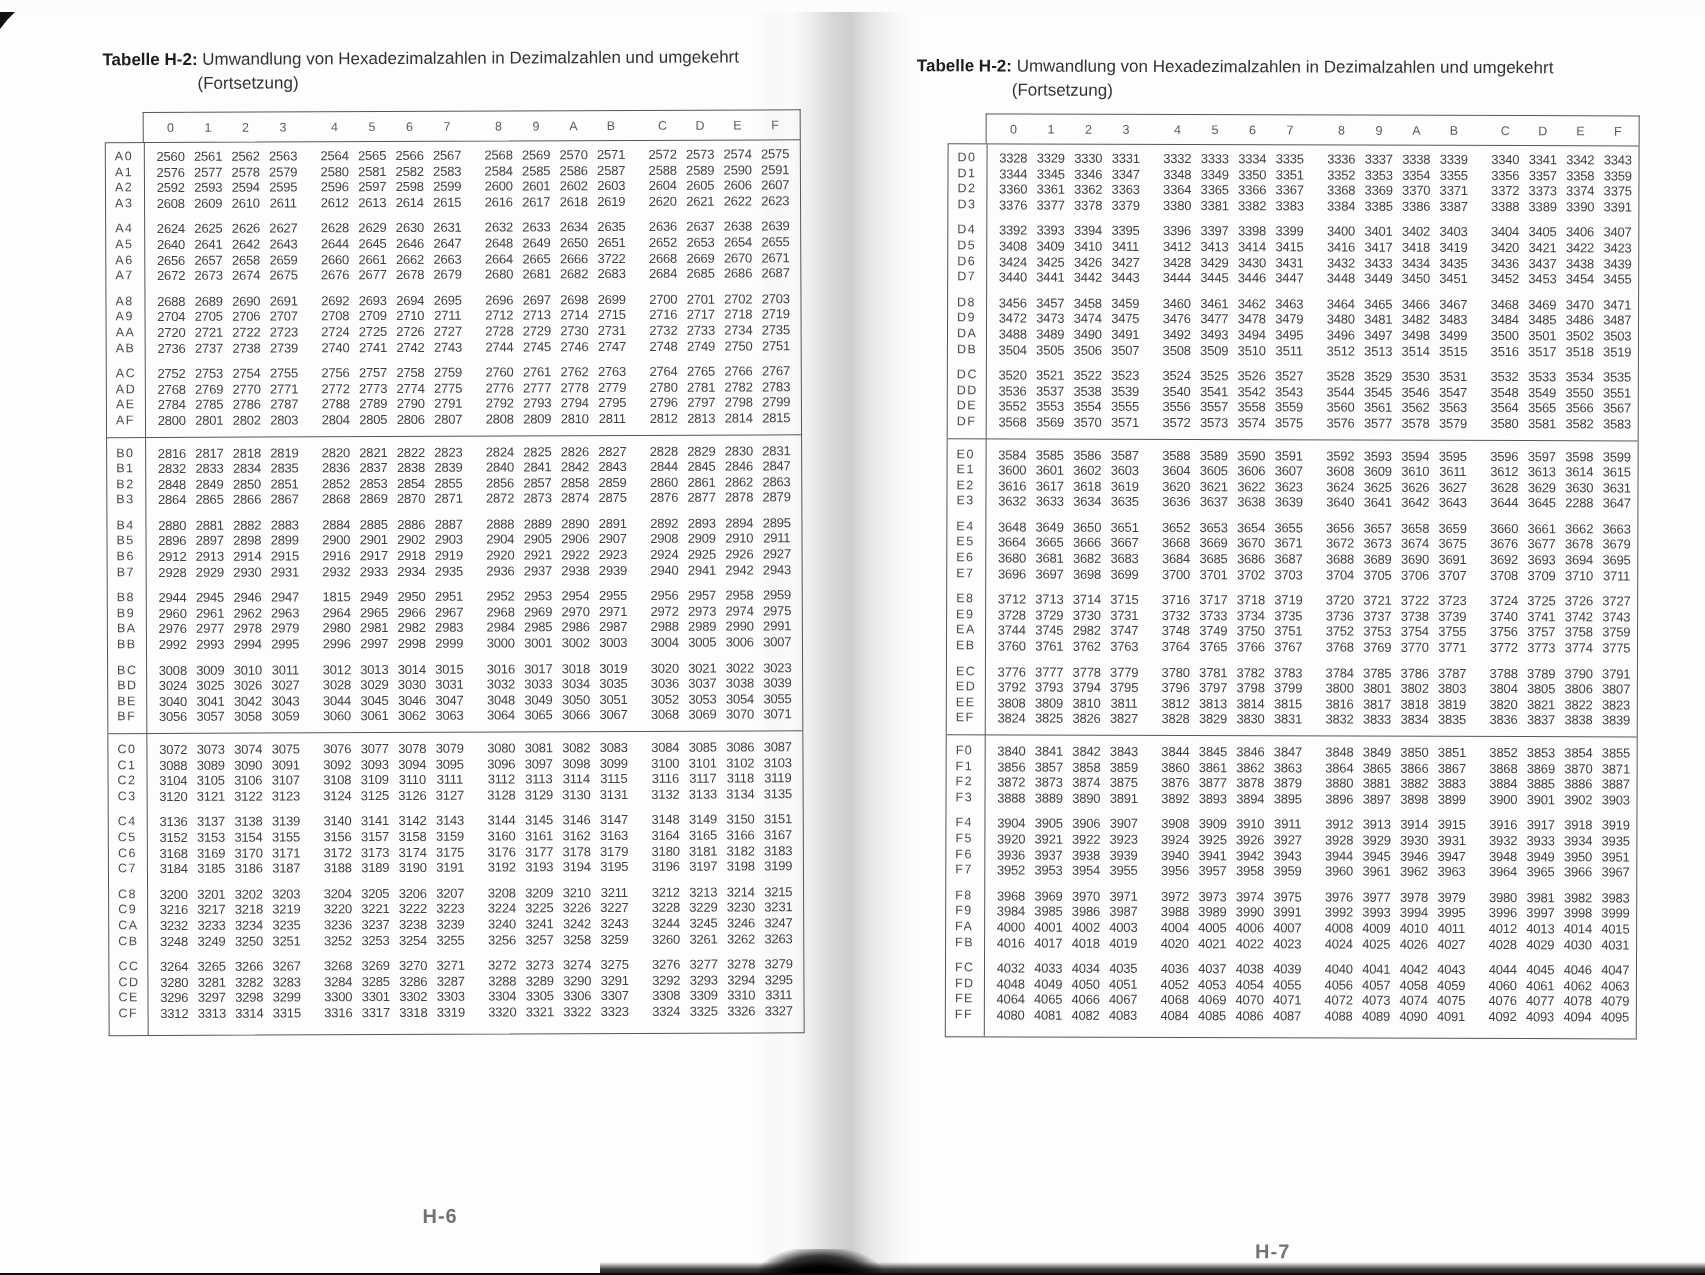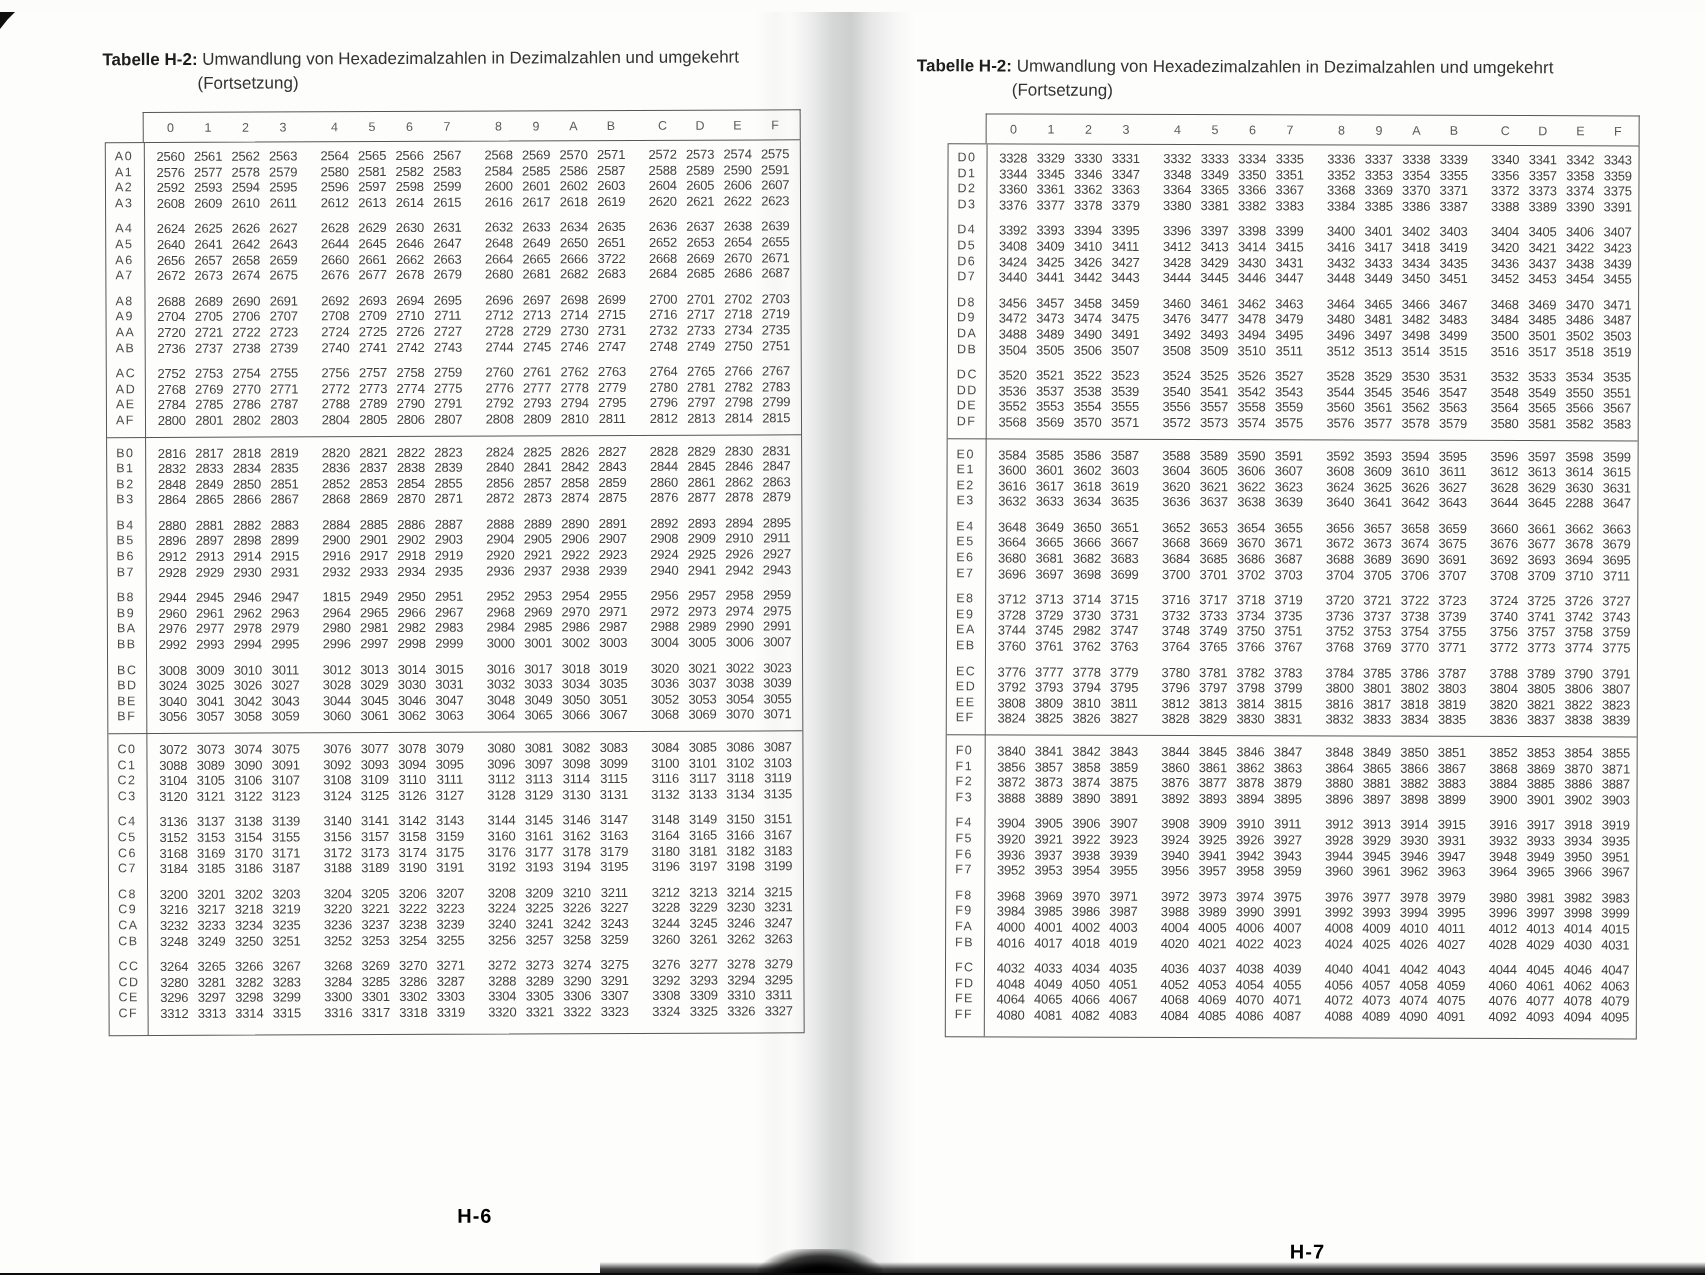--- a/index.html
+++ b/index.html
@@ -34,22 +34,22 @@
   .blk{margin-bottom:10px;}
   .blk:last-child{margin-bottom:0;}
   .row{display:flex;height:15.6px;line-height:15.6px;}
   .rl{width:38px;flex:0 0 auto;padding-left:9px;box-sizing:border-box;
       font-size:12.5px;letter-spacing:1.5px;color:#4a4a4a;}
   .vc{width:37.5px;flex:0 0 auto;text-align:center;font-size:13px;
       letter-spacing:-0.2px;font-variant-numeric:tabular-nums;color:#414141;}
   .vc.first{margin-left:8px;}
 
   
-  .pageno{position:absolute;width:70px;text-align:right;font-size:20px;
-          font-weight:700;color:#000000;letter-spacing:1px;}
+  .pageno{position:absolute;width:70px;text-align:left;font-size:20px;
+          font-weight:700;color:#737373;letter-spacing:1px;}
   #pn-left{left:420px;top:1191px;}
   #pn-right{left:1257px;top:1198px;margin-top:29px;}
 
   
   .binding{position:absolute;left:755px;top:0;width:160px;height:1275px;pointer-events:none;
     background:linear-gradient(90deg,
       rgba(130,130,130,0) 0%,
       rgba(130,130,130,0.05) 12%,
       rgba(140,140,140,0.02) 22%,
       rgba(105,110,112,0.10) 34%,

